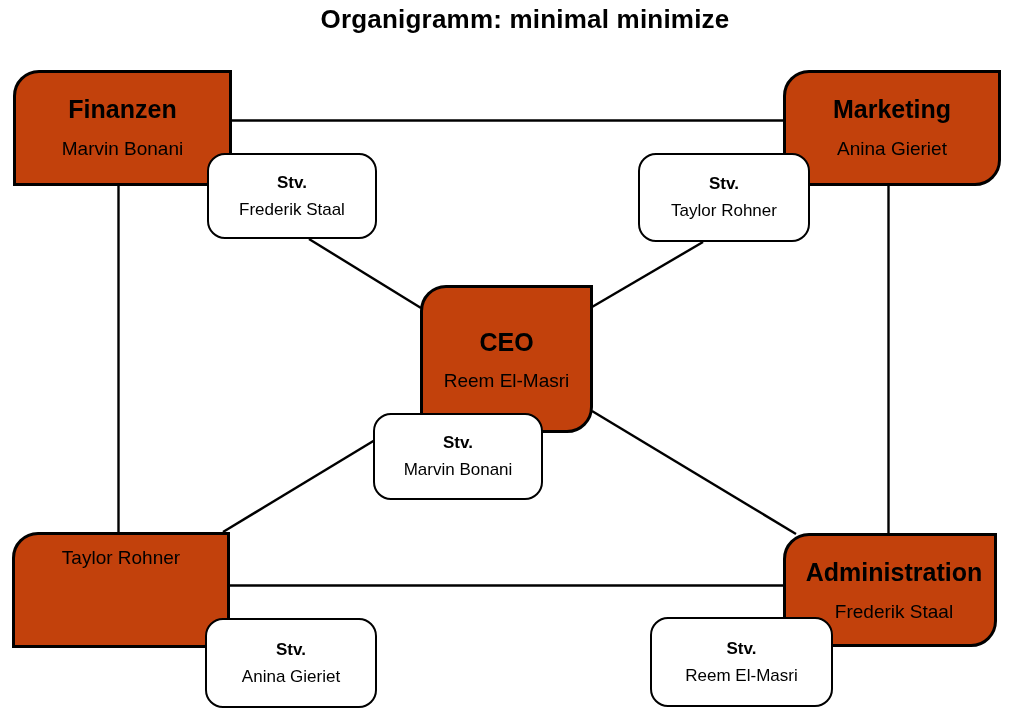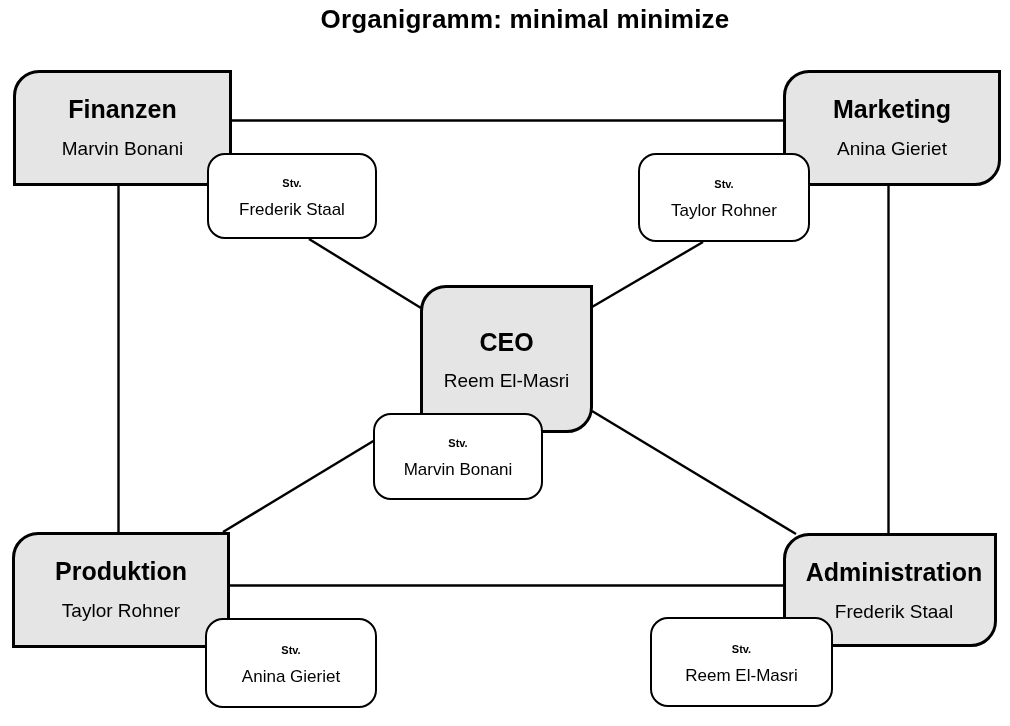--- a/index.html
+++ b/index.html
@@ -24,21 +24,21 @@
     z-index: 4;
   }
   svg.connectors {
     position: absolute;
     left: 0; top: 0;
     z-index: 1;
   }
   .dept {
     position: absolute;
     box-sizing: border-box;
-    background: #e5e5e5;
+    background: #c2410c;
     border: 3px solid #000;
     border-radius: 26px 0 26px 0;
     z-index: 2;
     display: flex;
     flex-direction: column;
     align-items: center;
     text-align: center;
   }
   .dept .dept-name {
     font-size: 25px;
@@ -65,21 +65,21 @@
     border: 2.5px solid #000;
     border-radius: 18px;
     z-index: 3;
     display: flex;
     flex-direction: column;
     align-items: center;
     justify-content: center;
     text-align: center;
   }
   .stv .stv-label {
-    font-size: 11px;
+    font-size: 17px;
     font-weight: bold;
     line-height: 26px;
   }
   .stv .stv-person {
     font-size: 17px;
     line-height: 27px;
   }
   .stv-frederik { left: 207px; top: 153px; width: 170px; height: 86px; }
   .stv-taylor   { left: 638px; top: 153px; width: 172px; height: 89px; }
   .stv-marvin   { left: 373px; top: 413px; width: 170px; height: 87px; }
@@ -114,21 +114,20 @@
     <div class="dept-name">Marketing</div>
     <div class="dept-person">Anina Gieriet</div>
   </div>
 
   <div class="dept box-ceo">
     <div class="dept-name">CEO</div>
     <div class="dept-person">Reem El-Masri</div>
   </div>
 
   <div class="dept box-produktion">
-    <div class="dept-name">Produktion</div>
     <div class="dept-person">Taylor Rohner</div>
   </div>
 
   <div class="dept box-administration">
     <div class="dept-name">Administration</div>
     <div class="dept-person">Frederik Staal</div>
   </div>
 
   <div class="stv stv-frederik">
     <div class="stv-label">Stv.</div>

